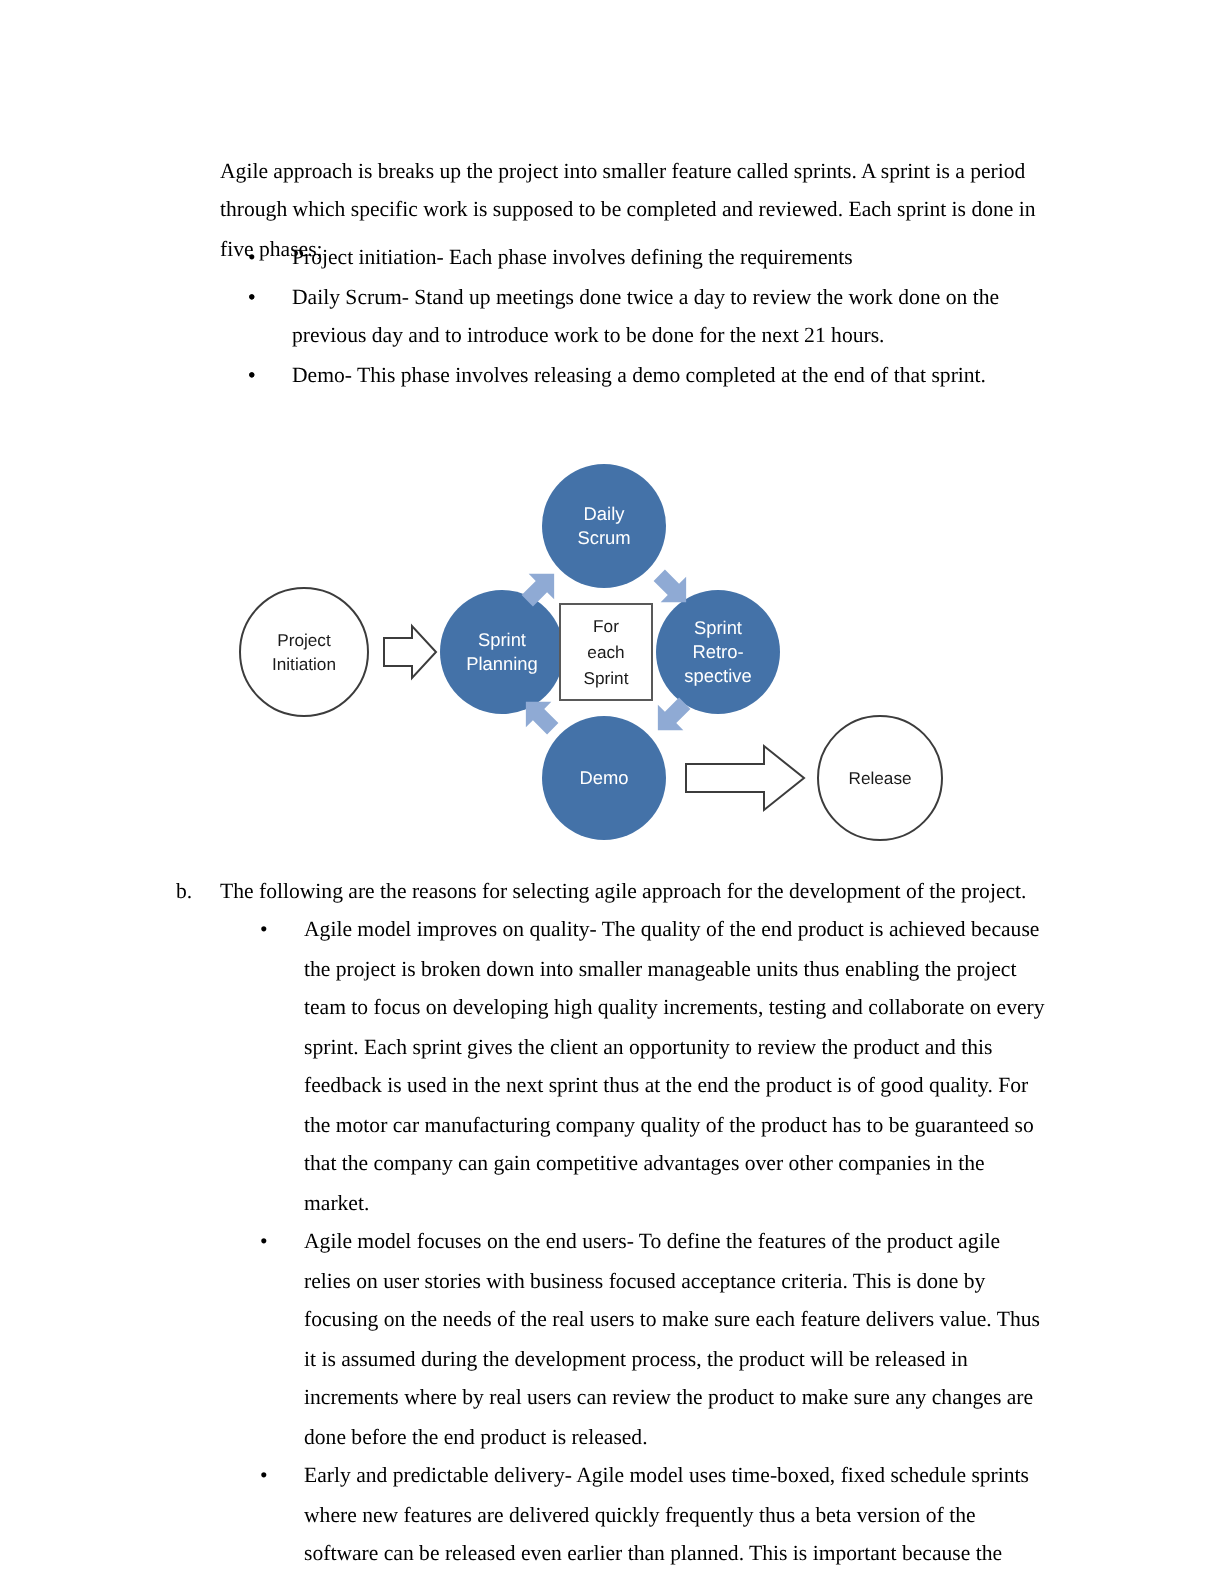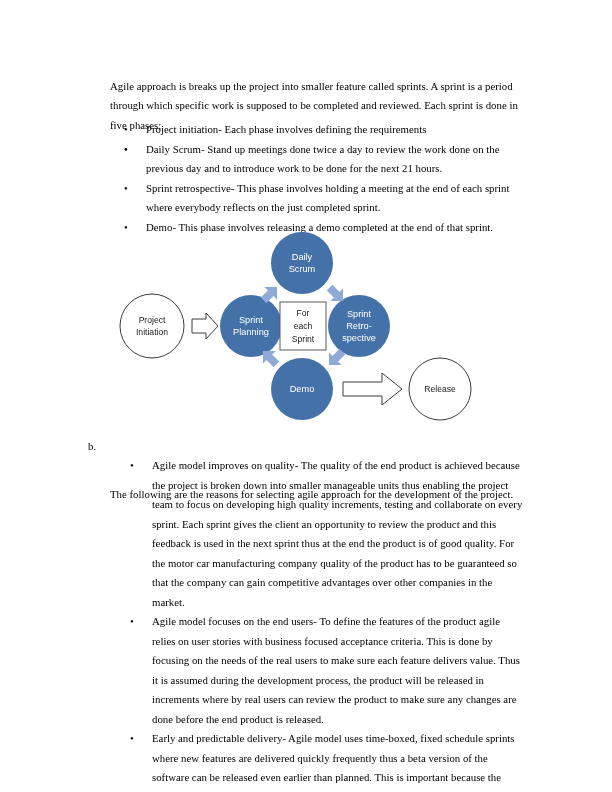--- a/index.html
+++ b/index.html
@@ -70,21 +70,20 @@
   }
   .sec-b .marker {
     position: absolute;
     left: 0;
     top: 0;
     width: 22px;
   }
   .sec-b .btext {
     display: block;
     margin-left: 22px;
-    margin-top: 48px;
   }
 
   ul.bullets.second {
     left: 130px;
     top: 456px;
     width: 395px;
   }
   ul.bullets.second li {
     padding-left: 22px;
     margin-bottom: 0px;
@@ -136,21 +135,20 @@
     </li>
     <li>
       <span class="dot">•</span>
     </li>
     <li>
       <span class="dot">•</span>
       <span>Daily Scrum- Stand up meetings done twice a day to review the work done on the previous day and to introduce work to be done for the next 21 hours.</span>
     </li>
     <li>
       <span class="dot">•</span>
-      <span>Sprint retrospective- This phase involves holding a meeting at the end of each sprint where everybody reflects on the just completed sprint.</span>
     </li>
     <li>
       <span class="dot">•</span>
       <span>Demo- This phase involves releasing a demo completed at the end of that sprint.</span>
     </li>
   </ul>
 
   <div class="diagram">
     <svg width="400" height="192" viewBox="0 0 400 192" xmlns="http://www.w3.org/2000/svg">
 

